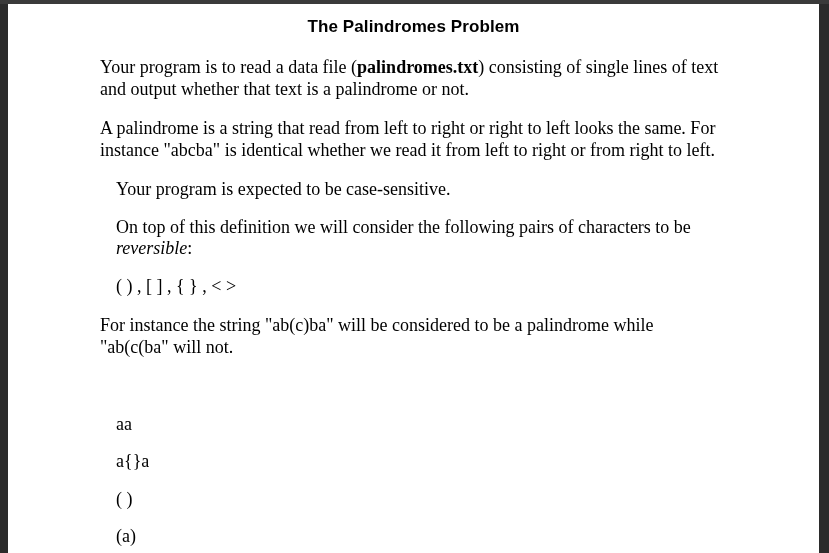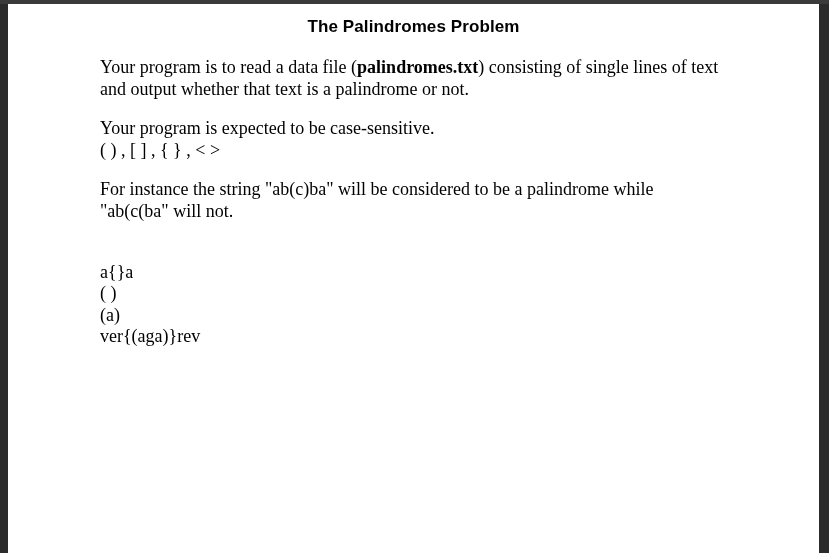--- a/index.html
+++ b/index.html
@@ -80,21 +80,21 @@
   .para {
     margin: 0 0 18px 0;
     max-width: 625px;
   }
   .block {
     margin: 0 0 18px 0;
     max-width: 640px;
   }
   .line {
     white-space: pre-wrap;
-    margin: 0;
+    margin: 16px;
   }
   .spacer-line {
     height: 21.5px;
   }
   .bold { font-weight: bold; }
   .italic { font-style: italic; }
 
   .examples {
     margin: 0 0 18px 0;
   }
@@ -112,30 +112,33 @@
   <div id="right-bar"></div>
 
   <div id="page">
 
     <h1 id="doc-title">The Palindromes Problem</h1>
 
     <div id="body-content">
 
       <p class="para"><span>Your program is to read a data file (</span><span class="bold">palindromes.txt</span><span>) consisting of single lines of  text and output  whether that text is a palindrome or not.</span></p>
 
+      <p class="para">A palindrome is a string that read from left to right or right to left looks the same. For instance "abcba" is identical whether we read it from left to right or from right to left.</p>
 
       <div class="block">
         <div class="line">Your program is expected to be case-sensitive.</div>
+        <div class="line"><span>On top of this definition we will consider the following pairs of characters to be </span><span class="italic">reversible</span><span>:</span></div>
         <div class="line">( ) , [ ] , { } , &lt; &gt;</div>
       </div>
 
       <p class="para">For instance the string "ab(c)ba" will be considered to be a palindrome while "ab(c(ba" will not.</p>
 
       <div class="examples">
         <div class="spacer-line"></div>
+        <div class="line">aa</div>
         <div class="line">a{}a</div>
         <div class="line">( )</div>
         <div class="line">(a)</div>
         <div class="line">ver{(aga)}rev</div>
       </div>
 
     </div>
   </div>
 </div>
 

